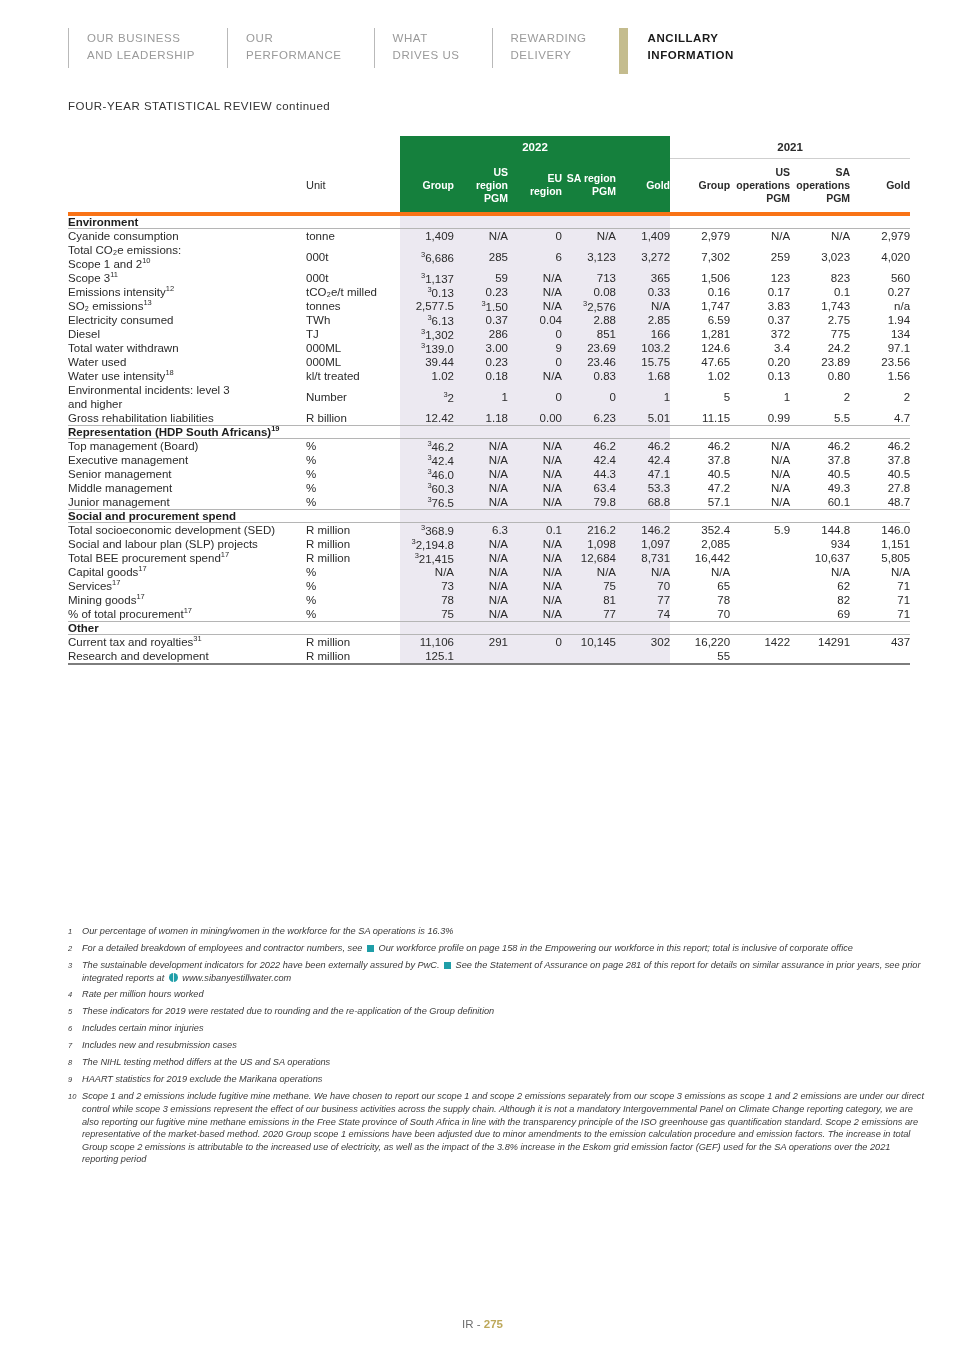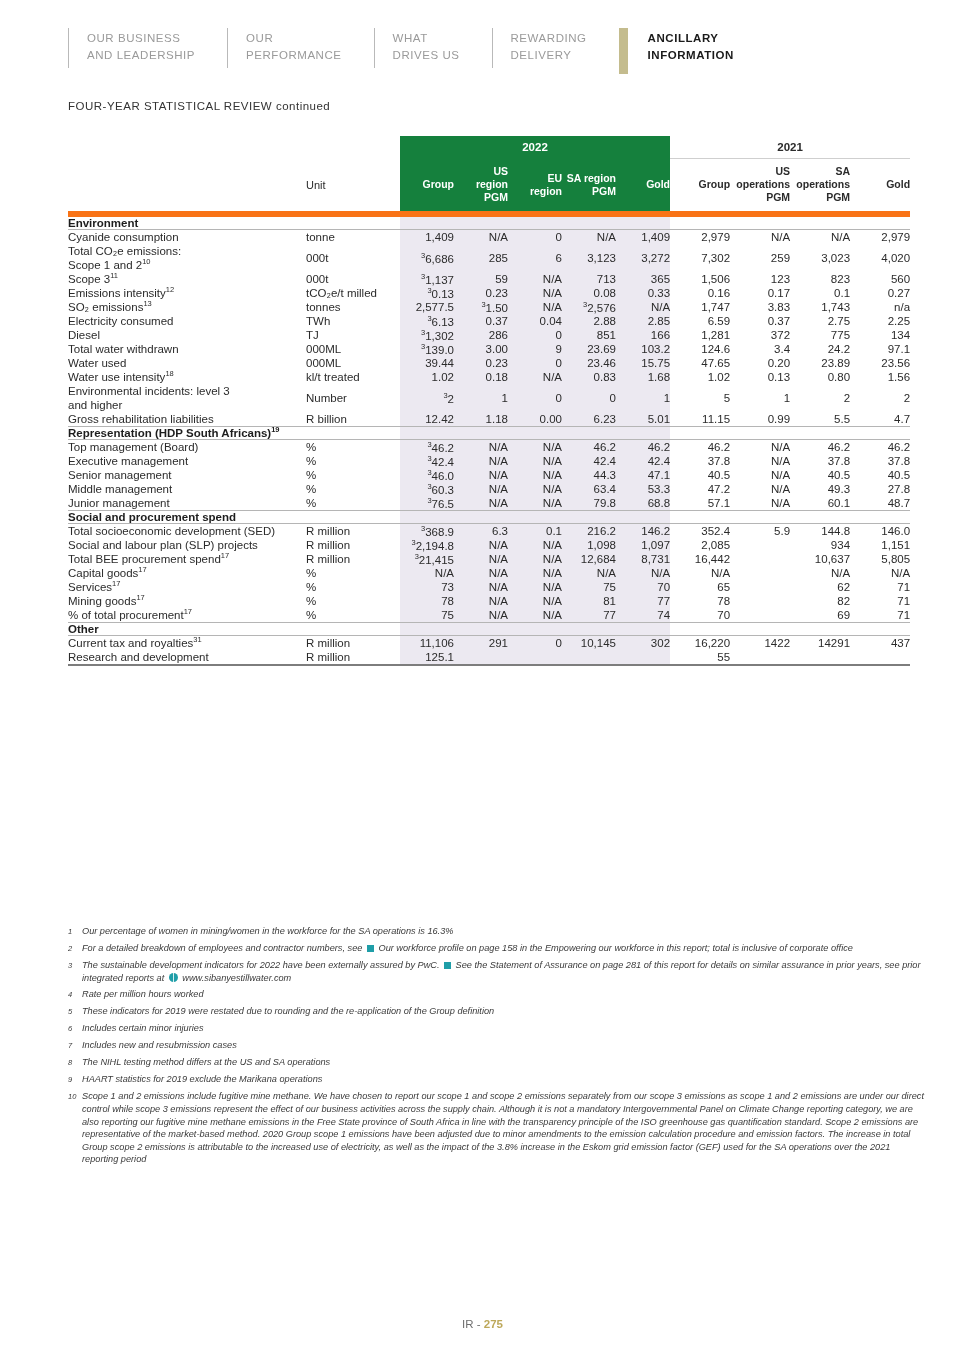--- a/index.html
+++ b/index.html
@@ -40,21 +40,21 @@
   .hdr-purple { background:#15803d; color:#ffffff; }
   .hdr-year { text-align:center; font-weight:bold; font-size:11.5px; height:22px; }
   .hdr-2021 { color:#2b2b2b; border-bottom:1px solid #cfcfcf; }
   .hdr-sub { font-size:10.5px; font-weight:bold; text-align:right; padding:0 7px 7px 0; vertical-align:bottom; height:56px; line-height:13px; }
   .hdr-sub.white { color:#ffffff; }
   .hdr-sub.dark  { color:#2b2b2b; }
   .hdr-unit { font-size:11px; text-align:left; padding:0 0 7px 6px; vertical-align:bottom; color:#2b2b2b; }
 
   .band { background:#ece9f1; }
 
-  .rule-top td { border-top:6px solid #f97316; }
+  .rule-top td { border-top:4px solid #f97316; }
   .rule-thin td { border-top:1px solid #b5b5b5; }
   .rule-bot td { border-bottom:2px solid #7d7d7d; }
 
   .sect td { font-weight:bold; font-size:11.5px; padding:7px 0 6px 6px; color:#1d1d1d; }
 
   .lbl { padding:5px 6px 5px 6px; font-size:11.5px; line-height:14px; color:#2b2b2b; }
   .unit { padding:5px 0 5px 0; font-size:11.5px; color:#2b2b2b;margin-top:43px; }
   .num { text-align:right; padding:5px 7px 5px 0; font-size:11.5px; color:#2b2b2b; white-space:nowrap; }
   sup { font-size:7.5px; vertical-align:super; line-height:0; }
   .pre { font-size:7.5px; vertical-align:super; }
@@ -234,21 +234,21 @@
           <td class="lbl">Electricity consumed</td>
           <td class="unit">TWh</td>
           <td class="num band"><span class="pre">3</span>6.13</td>
           <td class="num band">0.37</td>
           <td class="num band">0.04</td>
           <td class="num band">2.88</td>
           <td class="num band">2.85</td>
           <td class="num">6.59</td>
           <td class="num">0.37</td>
           <td class="num">2.75</td>
-          <td class="num">2.25</td>
+          <td class="num">1.94</td>
         </tr>
         <tr class="table-row">
           <td class="lbl">Diesel</td>
           <td class="unit">TJ</td>
           <td class="num band"><span class="pre">3</span>1,302</td>
           <td class="num band">286</td>
           <td class="num band">0</td>
           <td class="num band">851</td>
           <td class="num band">166</td>
           <td class="num">1,281</td>

